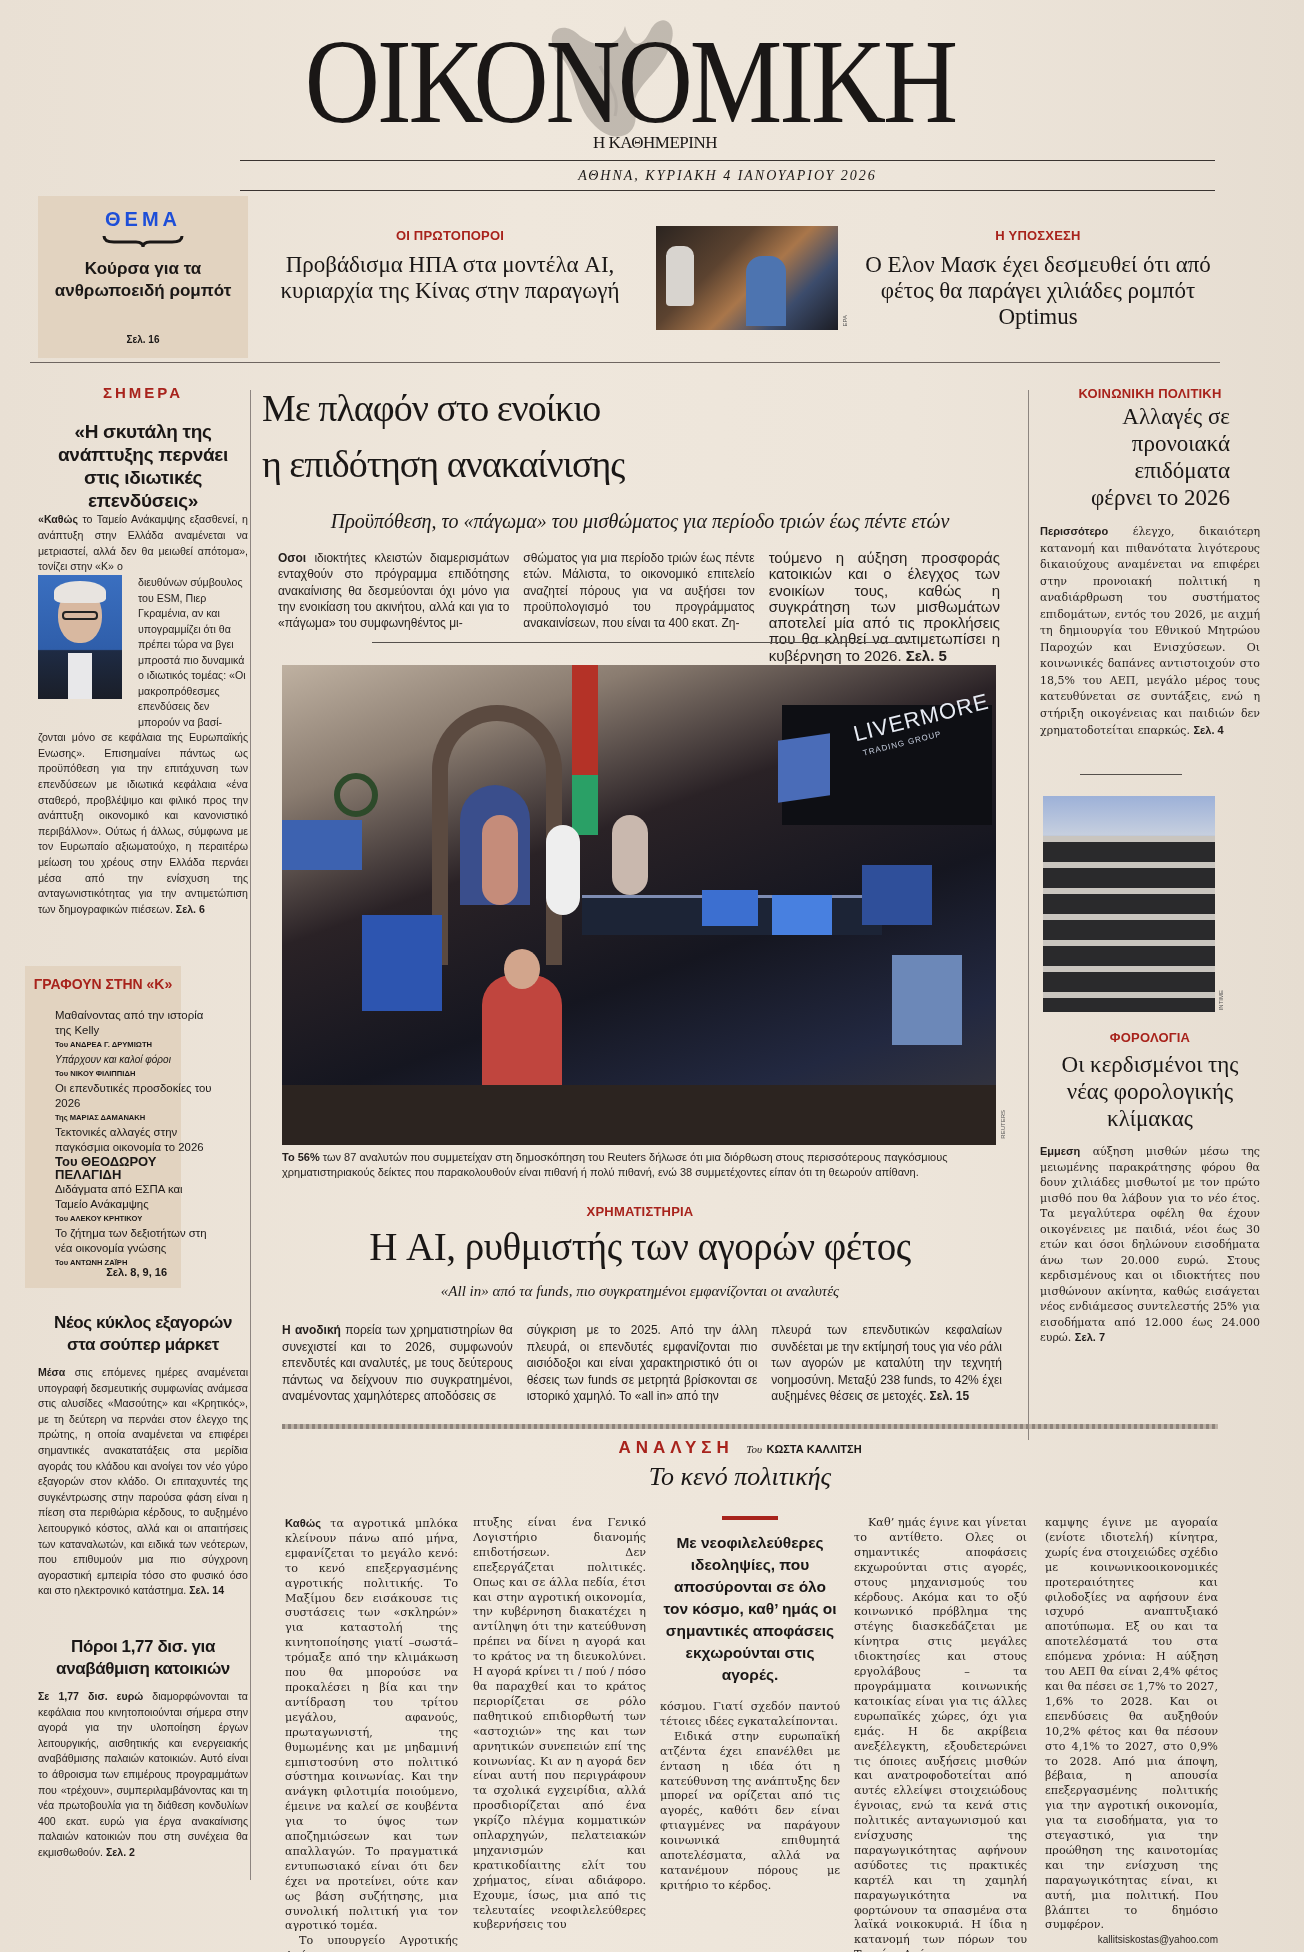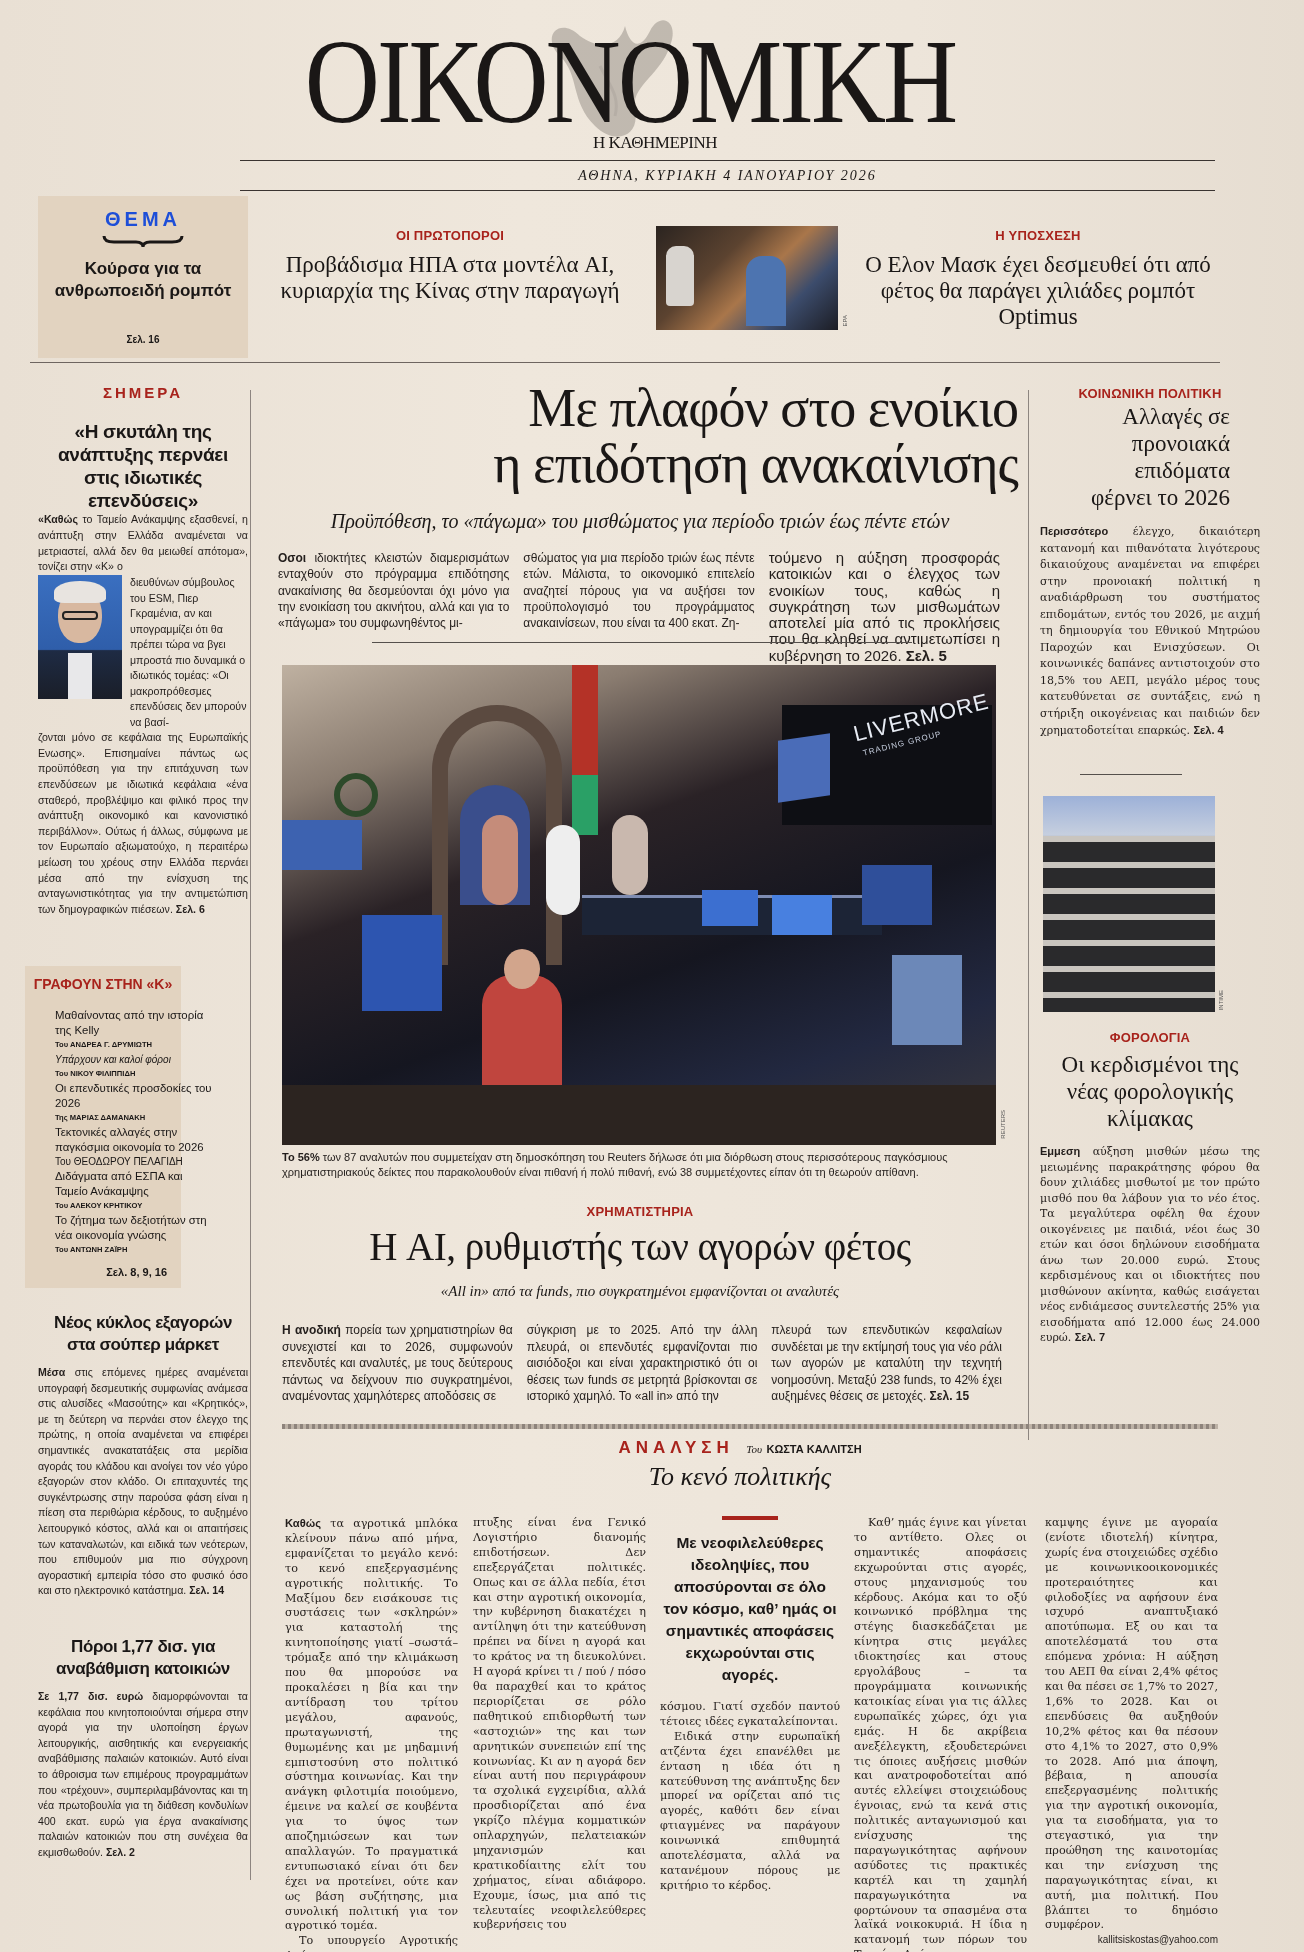--- a/index.html
+++ b/index.html
@@ -64,21 +64,21 @@
     <div class="abs serif" style="left:5px;top:52px;width:350px;text-align:center;font-size:23px;line-height:26px">Ο Ελον Μασκ έχει δεσμευθεί ότι από φέτος θα παράγει χιλιάδες ρομπότ Optimus</div>
   </div>
   <div class="rule" style="left:30px;top:362px;width:1190px;background:#6e6560"></div>
 
   <div class="abs" style="left:38px;top:384px;width:210px">
     <div style="text-align:center;font-weight:bold;color:#a8231c;letter-spacing:3px;font-size:15px">ΣΗΜΕΡΑ</div>
     <div style="margin-top:19px;text-align:center;font-size:19px;line-height:23px;font-weight:bold;letter-spacing:-.3px">«Η σκυτάλη της ανάπτυξης περνάει στις ιδιωτικές επενδύσεις»</div>
     <div class="body" style="margin-top:0;font-size:10.6px;line-height:15.8px">
       <b>«Καθώς</b><span> το Ταμείο Ανάκαμψης εξασθενεί, η ανάπτυξη στην Ελλάδα αναμένεται να μετριαστεί, αλλά δεν θα μειωθεί απότομα», τονίζει στην «Κ» ο</span>
     </div>
-    <div style="display:flex;gap:8px;margin-top:0">
+    <div style="display:flex;gap:16px;margin-top:0">
       <div style="width:84px;height:124px;flex:none;background:linear-gradient(180deg,#3a6fc0 0%,#2f5eaa 60%,#1e2b44 61%,#1a1e28 100%);position:relative">
         <div class="abs" style="left:20px;top:12px;width:44px;height:56px;border-radius:50% 50% 46% 46%;background:#d8b8a0"></div>
         <div class="abs" style="left:16px;top:6px;width:52px;height:22px;border-radius:50% 50% 20% 20%;background:#e8e4e0"></div>
         <div class="abs" style="left:24px;top:36px;width:36px;height:9px;border:2px solid #222;border-radius:4px"></div>
         <div class="abs" style="left:30px;top:78px;width:24px;height:46px;background:#e8e8ea"></div>
       </div>
       <div class="body" style="font-size:10.6px;line-height:15.5px;text-align:left">διευθύνων σύμβουλος του ESM, Πιερ Γκραμένια, αν και υπογραμμίζει ότι θα πρέπει τώρα να βγει μπροστά πιο δυναμικά ο ιδιωτικός τομέας: «Οι μακροπρόθεσμες επενδύσεις δεν μπορούν να βασί-</div>
     </div>
     <div class="body" style="font-size:10.6px;line-height:15.6px">
       <span>ζονται μόνο σε κεφάλαια της Ευρωπαϊκής Ενωσης». Επισημαίνει πάντως ως προϋπόθεση για την επιτάχυνση των επενδύσεων με ιδιωτικά κεφάλαια «ένα σταθερό, προβλέψιμο και φιλικό προς την ανάπτυξη οικονομικό και κανονιστικό περιβάλλον». Ούτως ή άλλως, σύμφωνα με τον Ευρωπαίο αξιωματούχο, η περαιτέρω μείωση του χρέους στην Ελλάδα περνάει μέσα από την ενίσχυση της ανταγωνιστικότητας για την αντιμετώπιση των δημογραφικών πιέσεων.</span> <b>Σελ. 6</b>
@@ -88,21 +88,21 @@
   <div class="abs" style="left:25px;top:966px;width:156px;height:322px;background:#e2d3c0">
     <div style="margin-top:10px;text-align:center;font-weight:bold;color:#a8231c;font-size:14px">ΓΡΑΦΟΥΝ ΣΤΗΝ «Κ»</div>
     <div id="grafoun-list" style="margin:16px 0 0 30px;width:160px">
         <div style="font-size: 11.4px; line-height: 15px;">Μαθαίνοντας από την ιστορία της Kelly</div>
         <div style="font-size: 7.6px; font-weight: bold; line-height: 13px; margin-bottom: 1px;">Του ΑΝΔΡΕΑ Γ. ΔΡΥΜΙΩΤΗ</div>
         <div style="font-size: 10px; line-height: 15px; font-style: italic;">Υπάρχουν και καλοί φόροι</div>
         <div style="font-size: 7.6px; font-weight: bold; line-height: 13px; margin-bottom: 1px;">Του ΝΙΚΟΥ ΦΙΛΙΠΠΙΔΗ</div>
         <div style="font-size: 11.4px; line-height: 15px;">Οι επενδυτικές προσδοκίες του 2026</div>
         <div style="font-size: 7.6px; font-weight: bold; line-height: 13px; margin-bottom: 1px;">Της ΜΑΡΙΑΣ ΔΑΜΑΝΑΚΗ</div>
         <div style="font-size: 11.4px; line-height: 15px;">Τεκτονικές αλλαγές στην παγκόσμια οικονομία το 2026</div>
-        <div style="font-size: 10px; font-weight: normal; line-height: 13px; margin-bottom: 1px;">Του ΘΕΟΔΩΡΟΥ ΠΕΛΑΓΙΔΗ</div>
+        <div style="font-size: 13px; font-weight: bold; line-height: 13px; margin-bottom: 1px;">Του ΘΕΟΔΩΡΟΥ ΠΕΛΑΓΙΔΗ</div>
         <div style="font-size: 11.4px; line-height: 15px;">Διδάγματα από ΕΣΠΑ και Ταμείο Ανάκαμψης</div>
         <div style="font-size: 7.6px; font-weight: bold; line-height: 13px; margin-bottom: 1px;">Του ΑΛΕΚΟΥ ΚΡΗΤΙΚΟΥ</div>
         <div style="font-size: 11.4px; line-height: 15px;">Το ζήτημα των δεξιοτήτων στη νέα οικονομία γνώσης</div>
         <div style="font-size: 7.6px; font-weight: bold; line-height: 13px; margin-bottom: 1px;">Του ΑΝΤΩΝΗ ΖΑΪΡΗ</div>
       </div>
     <div class="abs" style="right:14px;bottom:10px;font-weight:bold;font-size:11px">Σελ. 8, 9, 16</div>
   </div>
 
   <div class="abs" style="left:38px;top:1312px;width:210px">
     <div style="text-align:center;font-weight:bold;font-size:17px;line-height:22px;letter-spacing:-.4px">Νέος κύκλος εξαγορών στα σούπερ μάρκετ</div>
@@ -114,21 +114,21 @@
   <div class="abs" style="left:38px;top:1636px;width:210px">
     <div style="text-align:center;font-weight:bold;font-size:17px;line-height:22px;letter-spacing:-.4px">Πόροι 1,77 δισ. για αναβάθμιση κατοικιών</div>
     <div class="body" style="margin-top:9px;font-size:10.6px;line-height:15.6px">
       <b>Σε 1,77 δισ. ευρώ</b><span> διαμορφώνονται τα κεφάλαια που κινητοποιούνται σήμερα στην αγορά για την υλοποίηση έργων λειτουργικής, αισθητικής και ενεργειακής αναβάθμισης παλαιών κατοικιών. Αυτό είναι το άθροισμα των επιμέρους προγραμμάτων που «τρέχουν», συμπεριλαμβάνοντας και τη νέα πρωτοβουλία για τη διάθεση κονδυλίων 400 εκατ. ευρώ για έργα ανακαίνισης παλαιών κατοικιών που στη συνέχεια θα εκμισθωθούν.</span> <b>Σελ. 2</b>
     </div>
   </div>
 
   <div class="vrule" style="left:250px;top:390px;height:1490px"></div>
   <div class="vrule" style="left:1028px;top:390px;height:1050px"></div>
 
-  <div class="abs serif" style="left:262px;top:380px;width:756px;text-align:right;font-size:54px;line-height:56px;letter-spacing:-1px">
+  <div class="abs serif" style="left:262px;top:380px;width:756px;text-align:left;font-size:38px;line-height:56px;letter-spacing:-1px">
     <div>Με πλαφόν στο ενοίκιο</div>
     <div>η επιδότηση ανακαίνισης</div>
   </div>
   <div class="abs serif" style="left:262px;top:510px;width:756px;text-align:center;font-style:italic;font-size:20px">Προϋπόθεση, το «πάγωμα» του μισθώματος για περίοδο τριών έως πέντε ετών</div>
   <div class="abs" style="left:278px;top:550px;width:722px;display:flex;gap:14px">
     <div class="body cond" style="flex:1;font-size:12px;line-height:16.3px"><b>Οσοι</b><span> ιδιοκτήτες κλειστών διαμερισμάτων ενταχθούν στο πρόγραμμα επιδότησης ανακαίνισης θα δεσμεύονται όχι μόνο για την ενοικίαση του ακινήτου, αλλά και για το «πάγωμα» του συμφωνηθέντος μι-</span></div>
     <div class="body cond" style="flex:1;font-size:12px;line-height:16.3px">σθώματος για μια περίοδο τριών έως πέντε ετών. Μάλιστα, το οικονομικό επιτελείο αναζητεί πόρους για να αυξήσει τον προϋπολογισμό του προγράμματος ανακαινίσεων, που είναι τα 400 εκατ. Ζη-</div>
     <div class="body cond" style="flex:1;font-size:15px;line-height:16.3px"><span>τούμενο η αύξηση προσφοράς κατοικιών και ο έλεγχος των ενοικίων τους, καθώς η συγκράτηση των μισθωμάτων αποτελεί μία από τις προκλήσεις που θα κληθεί να αντιμετωπίσει η κυβέρνηση το 2026.</span> <b>Σελ. 5</b></div>
   </div>
   <div class="rule" style="left:372px;top:642px;width:540px;background:#55504c"></div>

